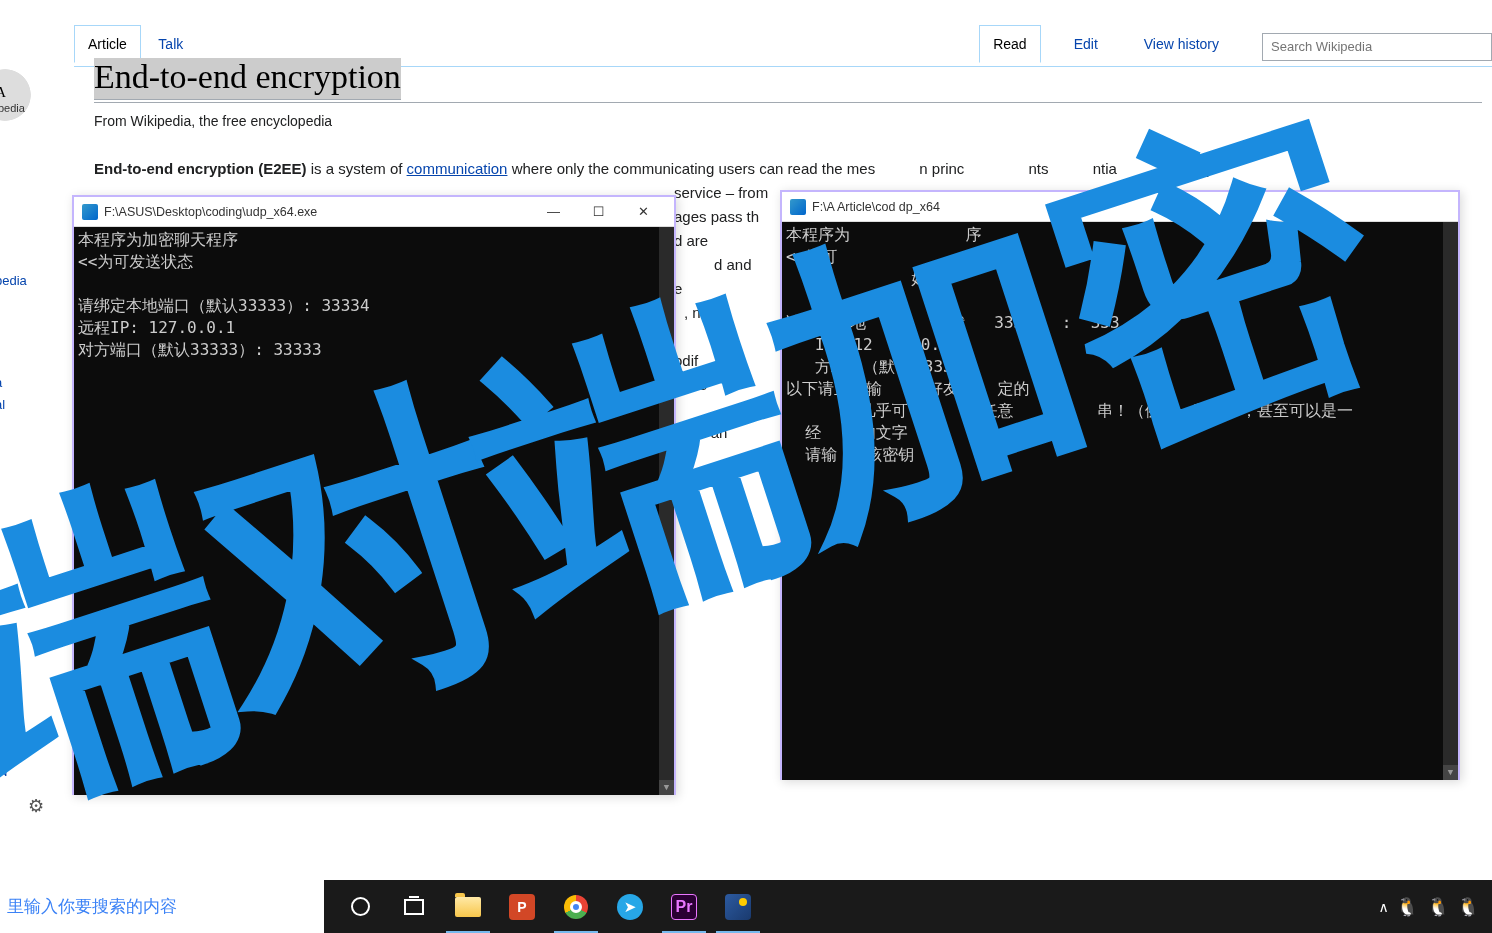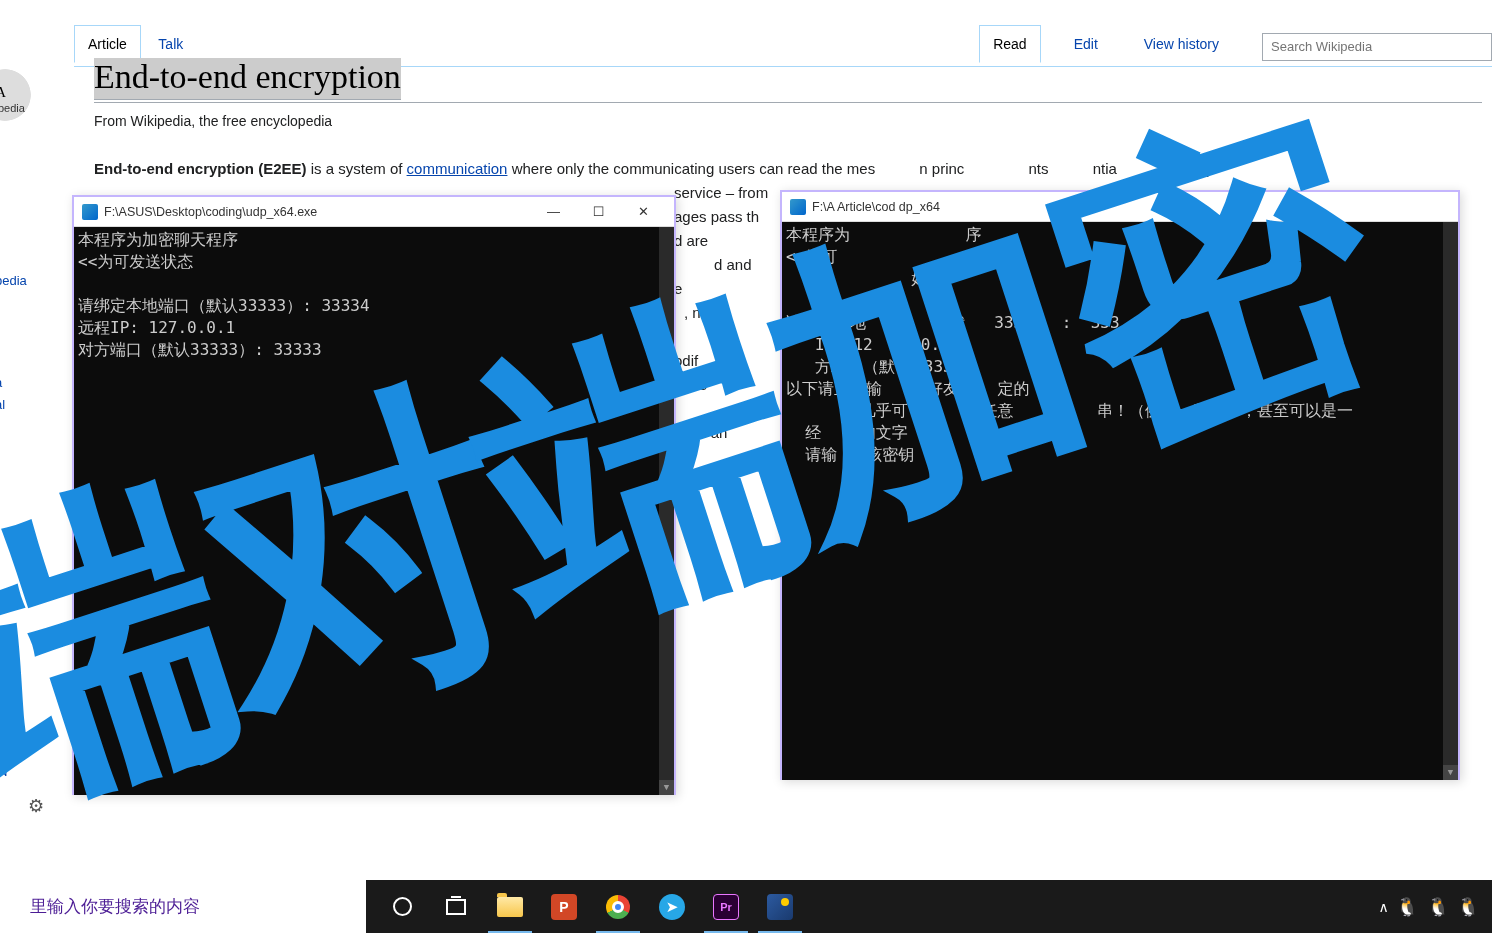--- a/index.html
+++ b/index.html
@@ -44,38 +44,38 @@
 #term1 .term-body { height: 568px; }
 #term2 { top: 190px; left: 780px; width: 680px; height: 590px; }
 #term2 .term-body { height: 558px; }
 
 
 .overlay-text { position: absolute; top: 0; left: 0; right: 0; bottom: 53px; pointer-events: none; overflow: hidden; }
 .overlay-text .big { position: absolute; font-family: "Microsoft YaHei","SimHei",sans-serif; font-weight: 900; color: #1b8ce0; font-size: 310px; transform: rotate(-18deg); white-space: nowrap; letter-spacing: -10px; }
 
 
 .taskbar { position: absolute; bottom: 0; left: 0; right: 0; height: 53px; background: #1a1a1a; display: flex; align-items: center; }
-.tb-search { height: 53px; width: 366px; background: #fff; border: none; padding: 0 30px; font-size: 17px; color: #4c1d95; display: flex; align-items: center; }
+.tb-search { height: 53px; width: 324px; background: #fff; border: none; padding: 0 7px; font-size: 17px; color: #3b82f6; display: flex; align-items: center; }
 .tb-icons { display: flex; align-items: center; height: 100%; padding-left: 10px; gap: 2px; }
 .tb-icon { width: 52px; height: 53px; display: flex; align-items: center; justify-content: center; color: #fff; font-size: 20px; cursor: pointer; position: relative; }
 .tb-icon.active::after { content: ''; position: absolute; bottom: 0; left: 4px; right: 4px; height: 2px; background: #76b9ed; }
 .tb-right { margin-left: auto; display: flex; align-items: center; gap: 8px; padding-right: 12px; color: #fff; font-size: 14px; }
 .penguin { font-size: 18px; }
 
 
 .ic-cortana { width:19px; height:19px; border:2px solid #fff; border-radius:50%; }
 .ic-taskview { width:20px; height:16px; border:2px solid #fff; position: relative;}
 .ic-taskview::before { content:''; position:absolute; top:-5px; left:3px; right:3px; height:2px; background:#fff;}
 .ic-folder { width:26px; height:20px; background: linear-gradient(#ffe9a6,#f7c64b); border-radius:2px; position:relative;}
 .ic-folder::before{content:'';position:absolute;top:-4px;left:0;width:10px;height:4px;background:#f7c64b;border-radius:2px 2px 0 0;}
 .ic-ppt { width:26px; height:26px; background:#d24726; border-radius:4px; color:#fff; font-weight:bold; font-size:14px; display:flex;align-items:center;justify-content:center;}
 .ic-chrome { width:24px; height:24px; border-radius:50%; background: conic-gradient(#ea4335 0 120deg,#4caf50 120deg 240deg,#fbbc05 240deg 360deg); position:relative;}
 .ic-chrome::after{content:'';position:absolute;inset:6px;background:#4285f4;border:3px solid #fff;border-radius:50%;}
 .ic-telegram { width:26px; height:26px; background:#27a7e7; border-radius:50%; display:flex;align-items:center;justify-content:center;color:#fff;font-size:15px;}
-.ic-premiere { width:26px; height:26px; background:#2a0033; border:1px solid #ea77ff; border-radius:4px; display:flex;align-items:center;justify-content:center;color:#ea77ff;font-weight:bold;font-size:11px;}
+.ic-premiere { width:26px; height:26px; background:#2a0033; border:1px solid #ea77ff; border-radius:4px; display:flex;align-items:center;justify-content:center;color:#ea77ff;font-weight:bold;font-size:16px;}
 .ic-custom { width:26px; height:26px; background: linear-gradient(135deg,#2c5aa0,#1a3a6e); border-radius:4px; position:relative;}
 .ic-custom::after{content:'';position:absolute;top:4px;right:4px;width:8px;height:8px;background:#ffcc00;border-radius:50%;}
 </style>
 </head>
 <body>
 
 <div class="wiki">
   <div class="wiki-sidebar">
     <div class="wiki-logo"></div>
     <div class="wiki-logo-text">ɪA</div>

